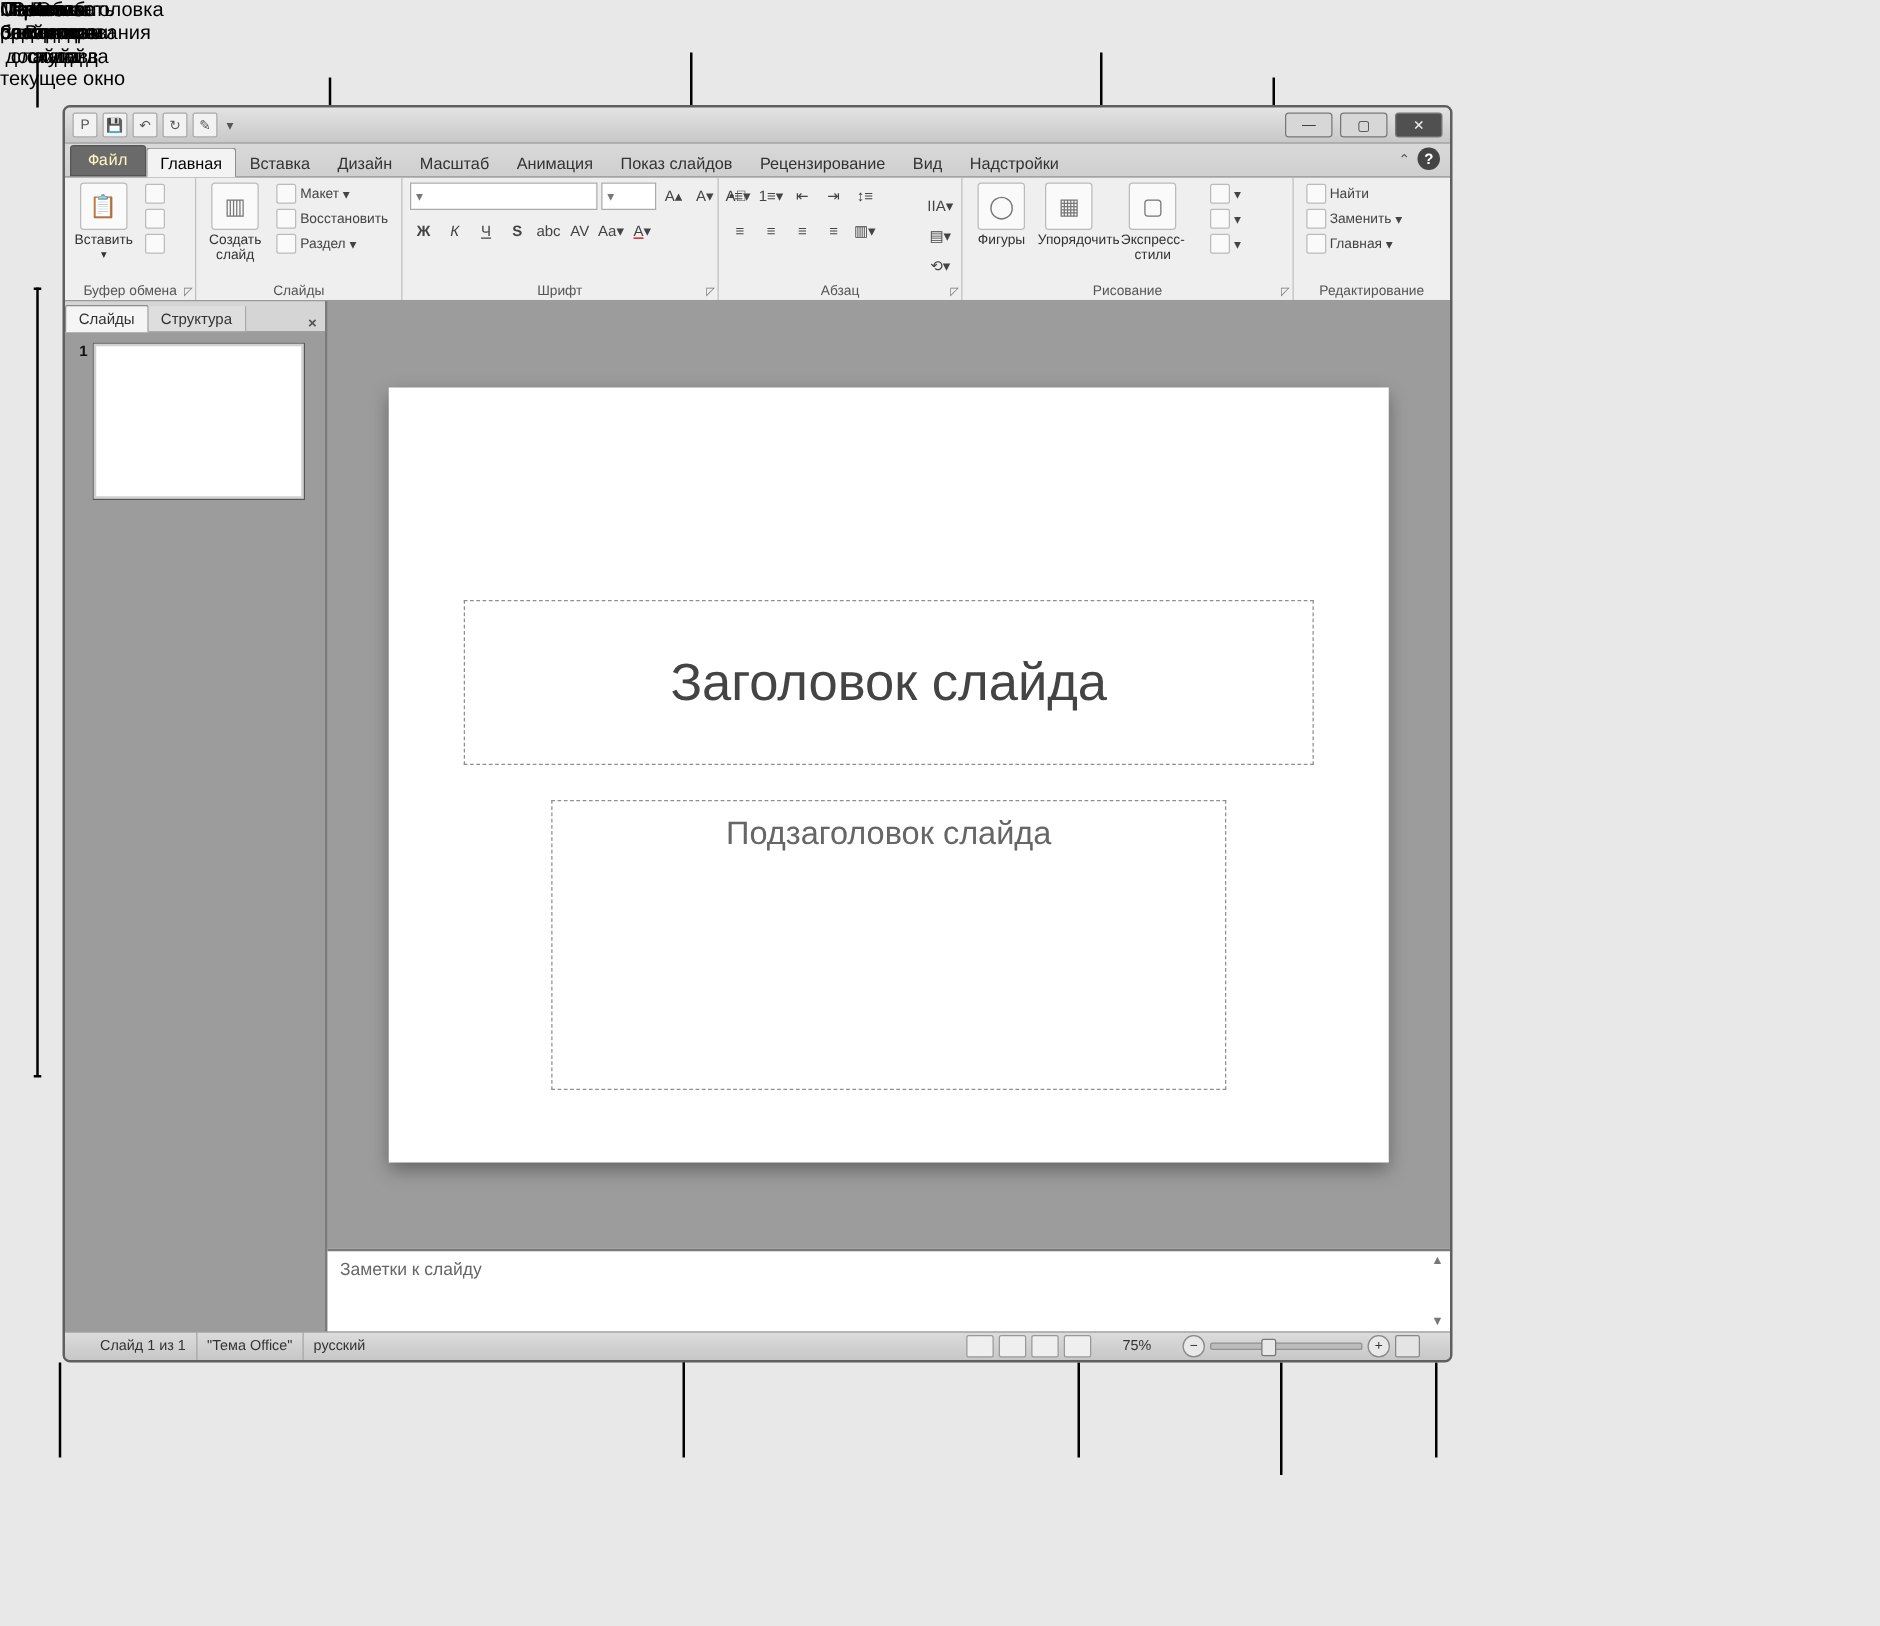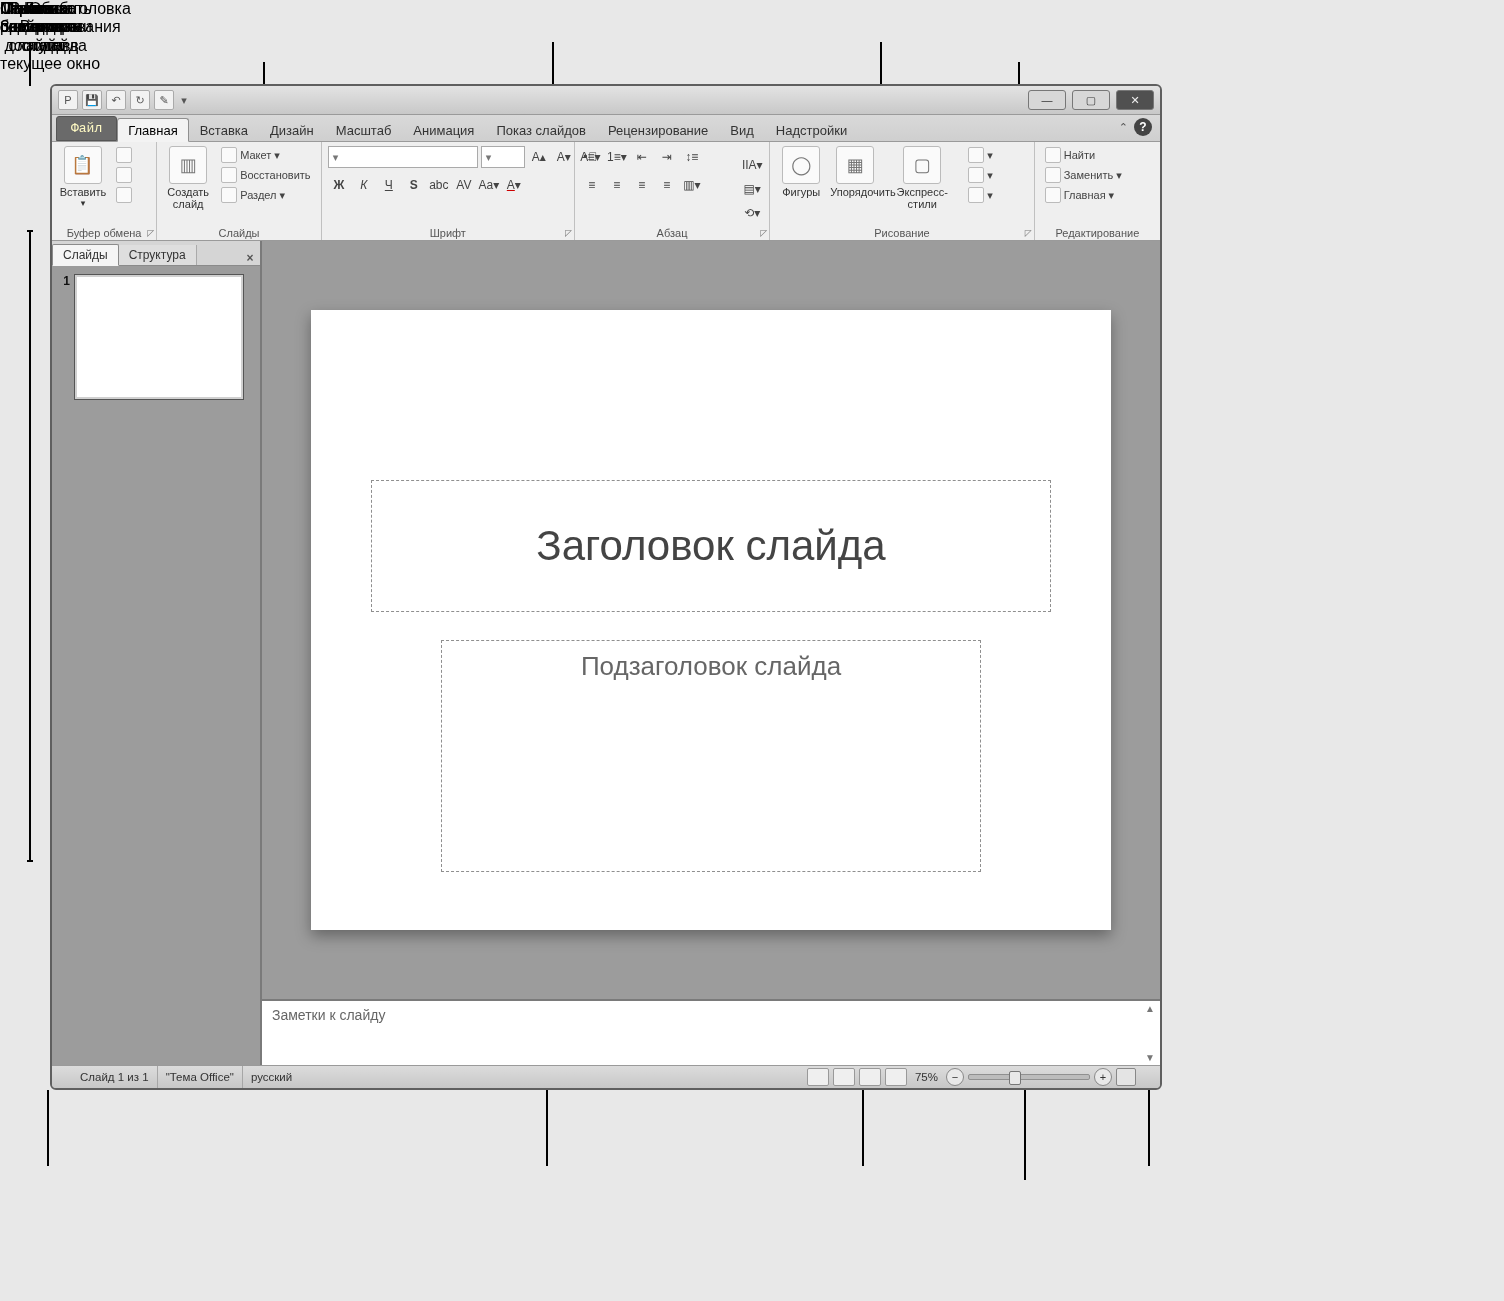--- a/index.html
+++ b/index.html
@@ -519,21 +519,21 @@
     <div class="statusbar">
       <div class="status-seg">Слайд 1 из 1</div>
       <div class="status-seg">"Тема Office"</div>
       <div class="status-seg" style="border-right:none;">русский</div>
 
       <div class="status-right">
         <span class="viewbtn"></span>
         <span class="viewbtn"></span>
         <span class="viewbtn"></span>
         <span class="viewbtn"></span>
-        <span style="margin:0 4px;">75%</span>
+        <span style="margin:0 21px;">75%</span>
         <span class="zoom-btn">−</span>
         <span class="zoom-track">
             <span class="zoom-thumb"></span>
           </span>
         <span class="zoom-btn">+</span>
         <span class="fitbtn"></span>
       </div>
     </div>
 
   </div>

